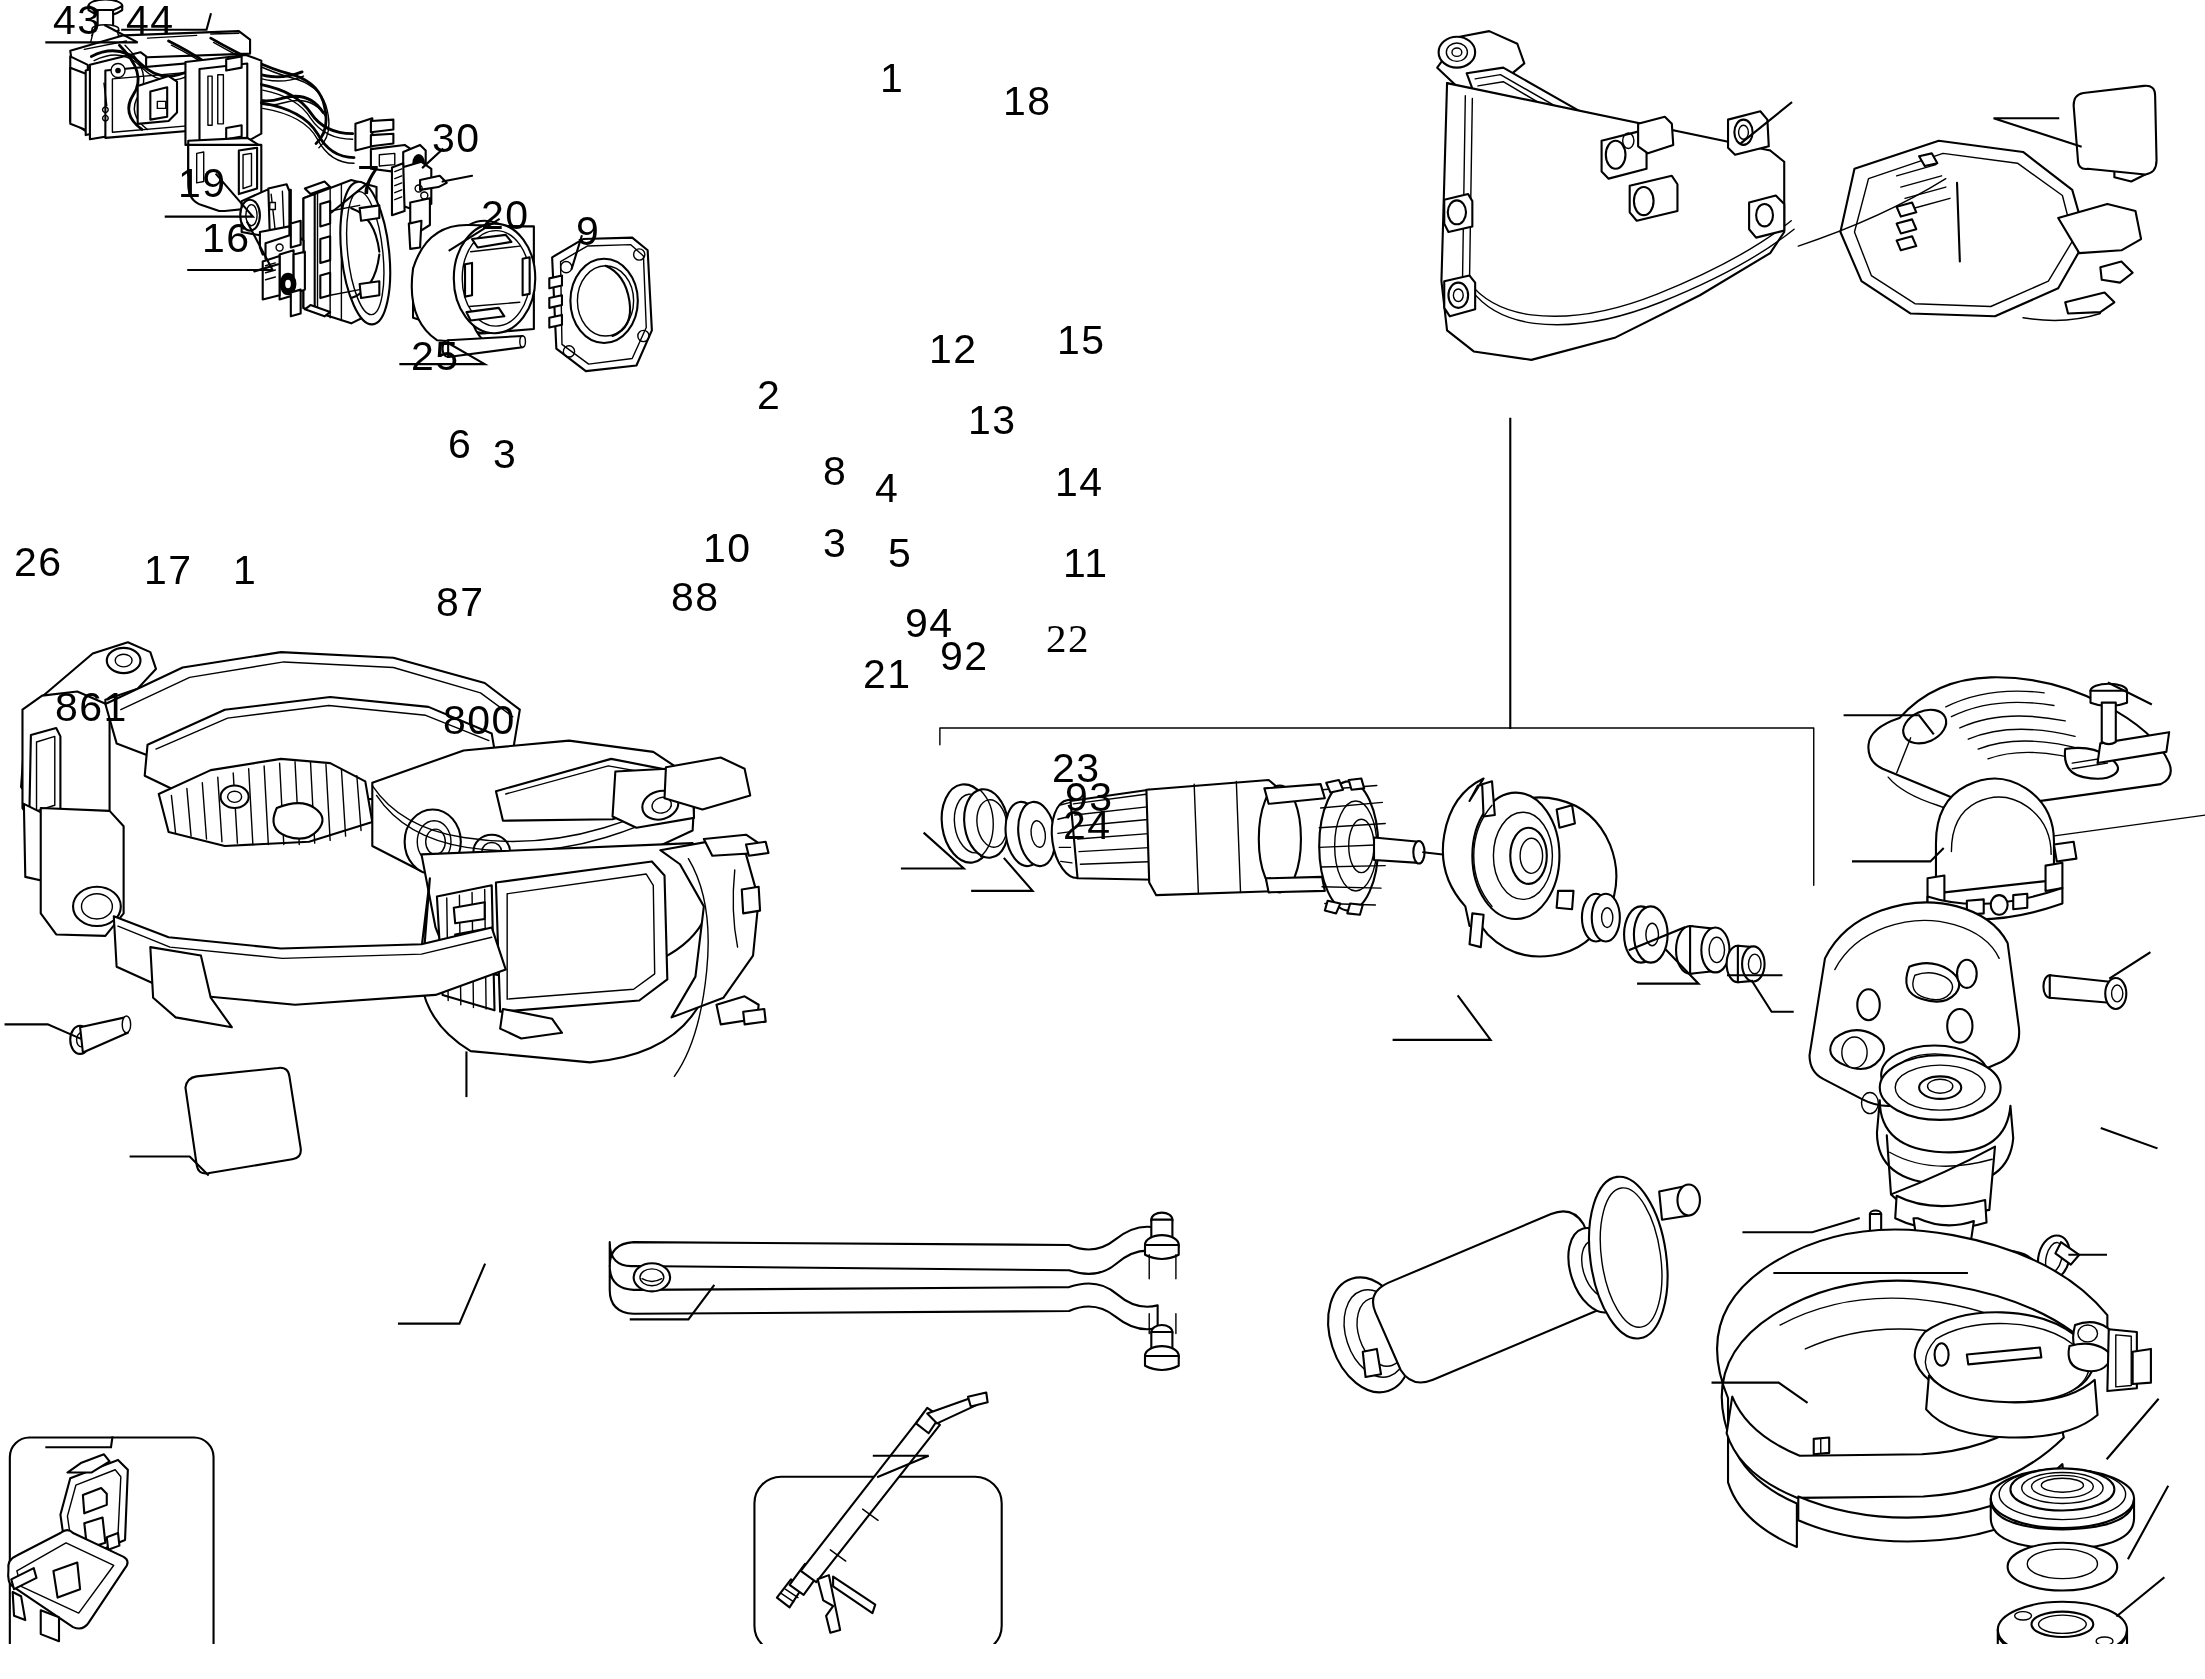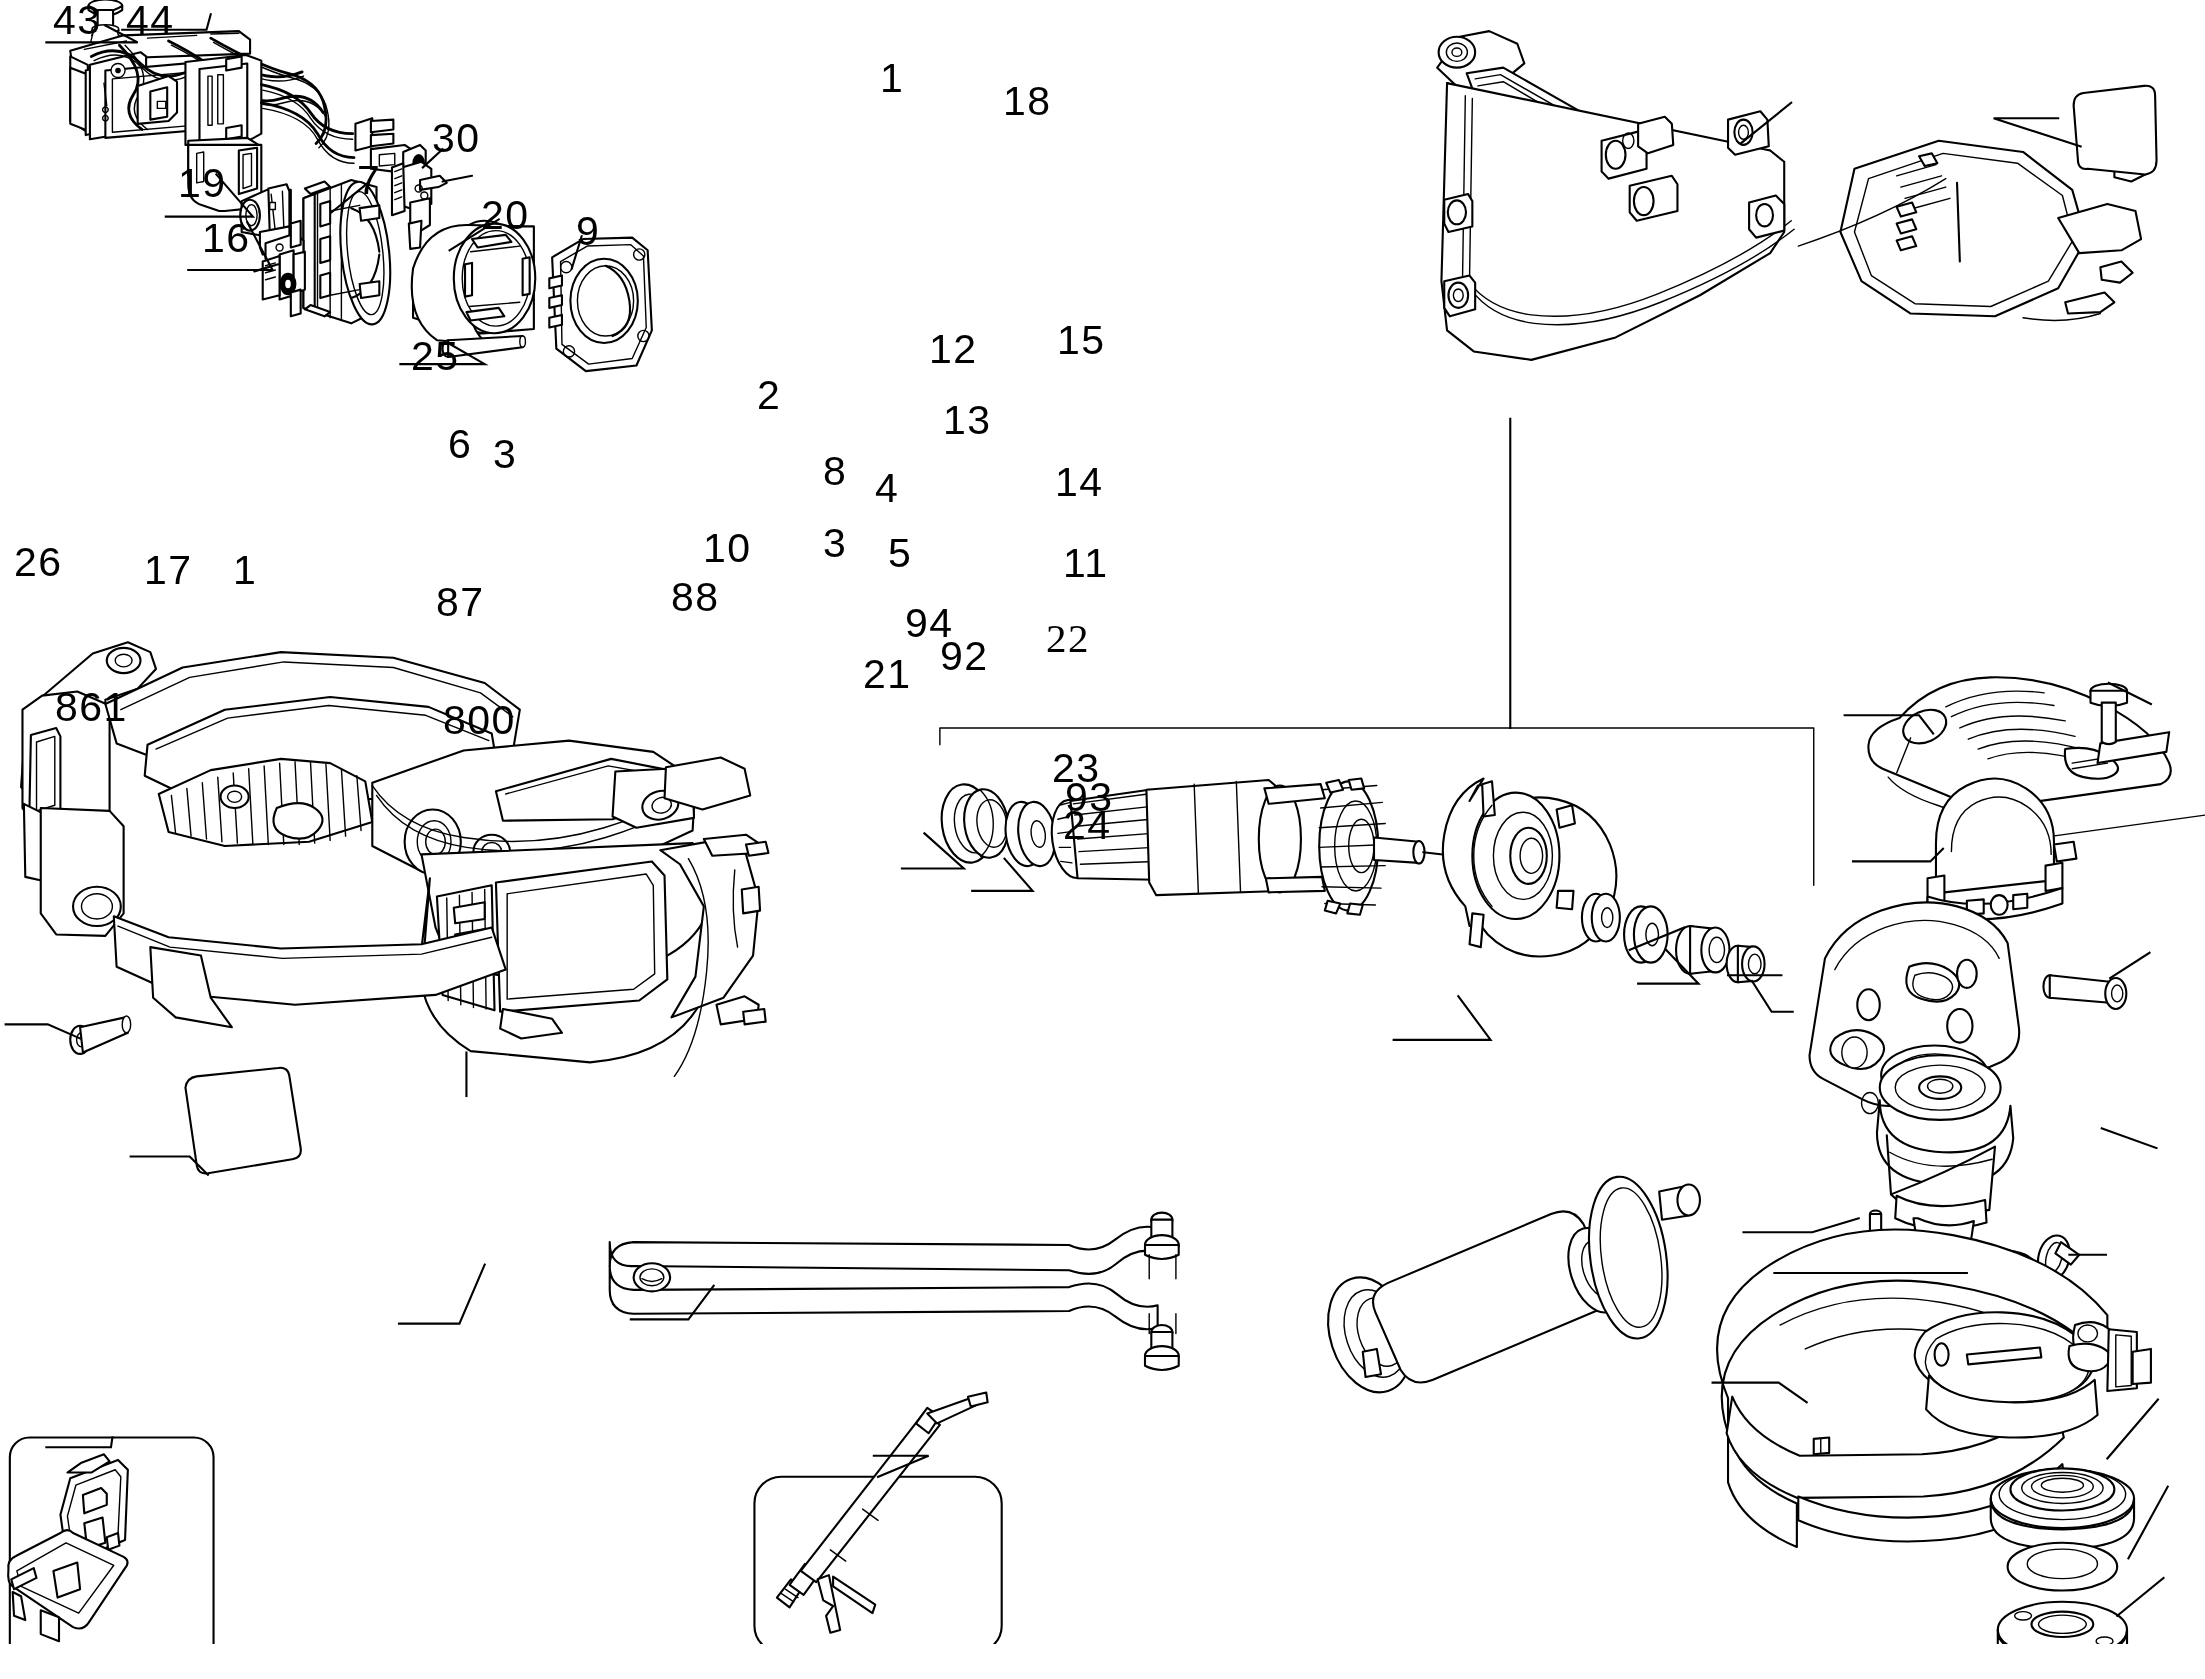--- a/index.html
+++ b/index.html
@@ -718,21 +718,21 @@
       <div class="callout" style="left: 757px; top: 375px;">2</div>
       <div class="callout" style="left: 448px; top: 424px;">6</div>
       <div class="callout" style="left: 493px; top: 434px;">3</div>
       <div class="callout" style="left: 823px; top: 451px;">8</div>
       <div class="callout" style="left: 875px; top: 468px;">4</div>
       <div class="callout" style="left: 823px; top: 523px;">3</div>
       <div class="callout" style="left: 888px; top: 533px;">5</div>
       <div class="callout" style="left: 703px; top: 528px;">10</div>
       <div class="callout" style="left: 929px; top: 329px;">12</div>
       <div class="callout" style="left: 1057px; top: 320px;">15</div>
-      <div class="callout" style="left: 943px; top: 400px;">13</div>
+      <div class="callout" style="left: 968px; top: 400px;">13</div>
       <div class="callout" style="left: 1055px; top: 462px;">14</div>
       <div class="callout" style="left: 1063px; top: 543px;">11</div>
       <div class="callout" style="left: 14px; top: 542px;">26</div>
       <div class="callout" style="left: 144px; top: 550px;">17</div>
       <div class="callout" style="left: 233px; top: 550px;">1</div>
       <div class="callout" style="left: 436px; top: 582px;">87</div>
       <div class="callout" style="left: 671px; top: 577px;">88</div>
       <div class="callout" style="left: 905px; top: 603px;">94</div>
       <div class="callout" style="left: 940px; top: 636px;">92</div>
       <div class="callout" style="left: 1046px; top: 618px; font-family: Liberation Serif, serif;">22</div>

